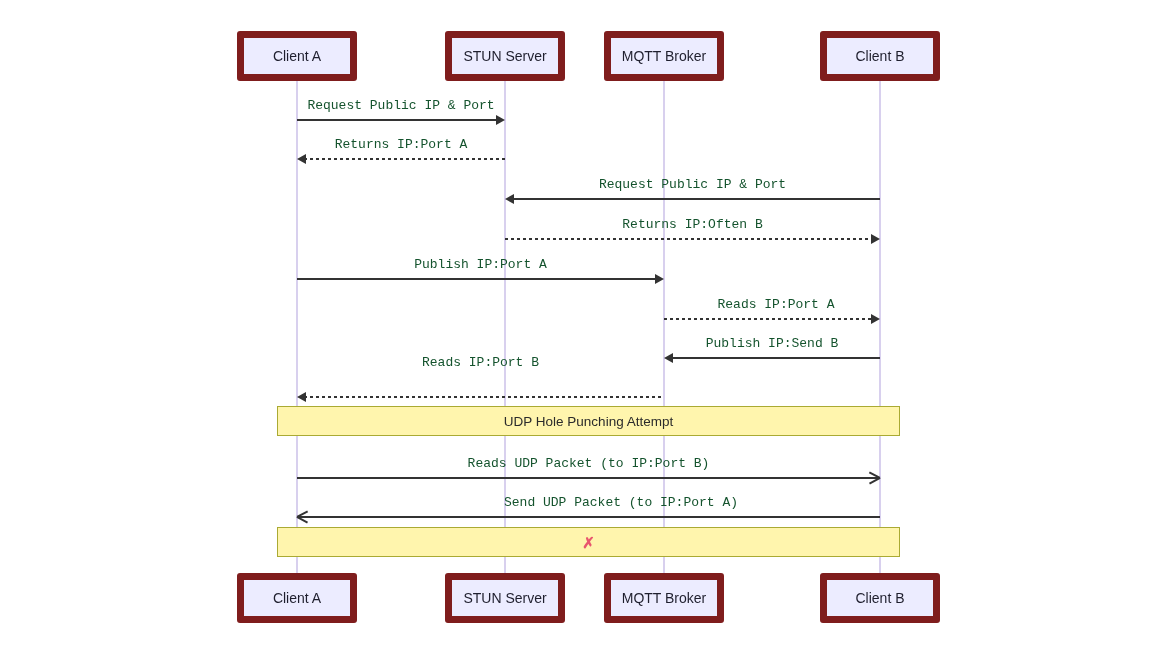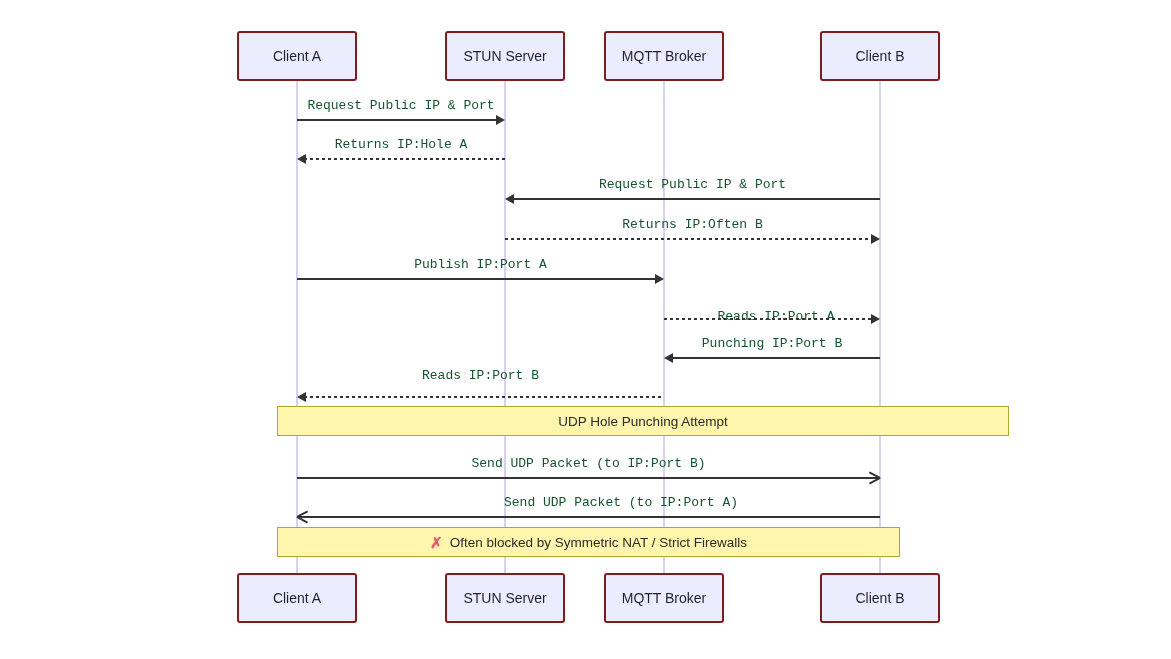--- a/index.html
+++ b/index.html
@@ -9,21 +9,21 @@
     height: 659px;
     background: #ffffff;
     font-family: "Liberation Sans", sans-serif;
     overflow: hidden;
   }
   .actor-box {
     position: absolute;
     width: 120px;
     height: 50px;
     background: #ECECFF;
-    border: 2px solid #7f1d1d;
+    border: 7px solid #7f1d1d;
     border-radius: 3px;
     box-sizing: border-box;
     display: flex;
     align-items: center;
     justify-content: center;
   }
   .actor-label {
     font-size: 14px;
     color: #1f1f2e;
     white-space: nowrap;
@@ -111,49 +111,48 @@
     <div class="lifeline" style="left: 879px; top: 81px; height: 492px;"></div>
     <div class="actor-box" style="left: 820px; top: 31px;">
       <span class="actor-label">Client B</span>
     </div>
     <div class="actor-box" style="left: 820px; top: 573px;">
       <span class="actor-label">Client B</span>
     </div>
     <div class="msg-label" style="left: 401px; top: 98px;">Request Public IP &amp; Port</div>
     <div class="msg-line-solid" style="top: 119.15px; left: 297px; width: 201px;"></div>
     <div class="arrow-filled" style="top: 115px; left: 496px; border-left: 9px solid rgb(51, 51, 51);"></div>
-    <div class="msg-label" style="left: 401px; top: 137px;">Returns IP:Hole A</div>
+    <div class="msg-label" style="left: 401px; top: 137px;">Returns IP:Port A</div>
     <div class="msg-line-dashed" style="top: 158.15px; left: 304px; width: 201px;"></div>
     <div class="arrow-filled" style="top: 154px; left: 297px; border-right: 9px solid rgb(51, 51, 51);"></div>
     <div class="msg-label" style="left: 692.5px; top: 177px;">Request Public IP &amp; Port</div>
     <div class="msg-line-solid" style="top: 198.15px; left: 512px; width: 368px;"></div>
     <div class="arrow-filled" style="top: 194px; left: 505px; border-right: 9px solid rgb(51, 51, 51);"></div>
     <div class="msg-label" style="left: 692.5px; top: 217px;">Returns IP:Often B</div>
     <div class="msg-line-dashed" style="top: 238.15px; left: 505px; width: 368px;"></div>
     <div class="arrow-filled" style="top: 234px; left: 871px; border-left: 9px solid rgb(51, 51, 51);"></div>
     <div class="msg-label" style="left: 480.5px; top: 257px;">Publish IP:Port A</div>
     <div class="msg-line-solid" style="top: 278.15px; left: 297px; width: 360px;"></div>
     <div class="arrow-filled" style="top: 274px; left: 655px; border-left: 9px solid rgb(51, 51, 51);"></div>
-    <div class="msg-label" style="left: 772px; top: 309px; padding-left: 8px;">Reads IP:Port A</div>
+    <div class="msg-label" style="left: 772px; top: 297px; padding-left: 8px;">Reads IP:Port A</div>
     <div class="msg-line-dashed" style="top: 318.15px; left: 664px; width: 209px;"></div>
     <div class="arrow-filled" style="top: 314px; left: 871px; border-left: 9px solid rgb(51, 51, 51);"></div>
-    <div class="msg-label" style="left: 772px; top: 336px;">Punching IP:Port B</div>
+    <div class="msg-label" style="left: 772px; top: 336px;">Publish IP:Send B</div>
     <div class="msg-line-solid" style="top: 357.15px; left: 671px; width: 209px;"></div>
     <div class="arrow-filled" style="top: 353px; left: 664px; border-right: 9px solid rgb(51, 51, 51);"></div>
-    <div class="msg-label" style="left: 480.5px; top: 355px; margin-top: 13px;">Reads IP:Port B</div>
+    <div class="msg-label" style="left: 480.5px; top: 355px;">Reads IP:Port B</div>
     <div class="msg-line-dashed" style="top: 396.15px; left: 304px; width: 360px;"></div>
     <div class="arrow-filled" style="top: 392px; left: 297px; border-right: 9px solid rgb(51, 51, 51);"></div>
-    <div class="msg-label" style="left: 588.5px; top: 456px;">Send UDP Packet (to IP:Port B)</div>
+    <div class="msg-label" style="left: 588.5px; top: 456px;">Reads UDP Packet (to IP:Port B)</div>
     <div class="msg-line-solid" style="top: 477.15px; left: 297px; width: 582px;"></div>
     <div class="arrow-open-part" style="top: 477.15px; left: 868px; transform-origin: 100% 50%; transform: rotate(28deg);"></div>
     <div class="arrow-open-part" style="top: 477.15px; left: 868px; transform-origin: 100% 50%; transform: rotate(-28deg);"></div>
     <div class="msg-label" style="left: 621px; top: 495px;">Send UDP Packet (to IP:Port A)</div>
     <div class="msg-line-solid" style="top: 516.15px; left: 298px; width: 582px;"></div>
     <div class="arrow-open-part" style="top: 516.15px; left: 297px; transform-origin: 0px 50%; transform: rotate(28deg);"></div>
     <div class="arrow-open-part" style="top: 516.15px; left: 297px; transform-origin: 0px 50%; transform: rotate(-28deg);"></div>
-    <div class="note" style="left: 277px; top: 406px; width: 732px; height: 30px;">
+    <div class="note" style="left: 277px; top: 406px; width: 623px; height: 30px;">
       <span>UDP Hole Punching Attempt</span>
     </div>
     <div class="note" style="left: 277px; top: 527px; width: 623px; height: 30px;">
       <span class="cross-icon">✗</span>
-      <span>Often blocked by Symmetric NAT / Strict Firewalls</span>
     </div>
   </div>
 
 </body></html>

